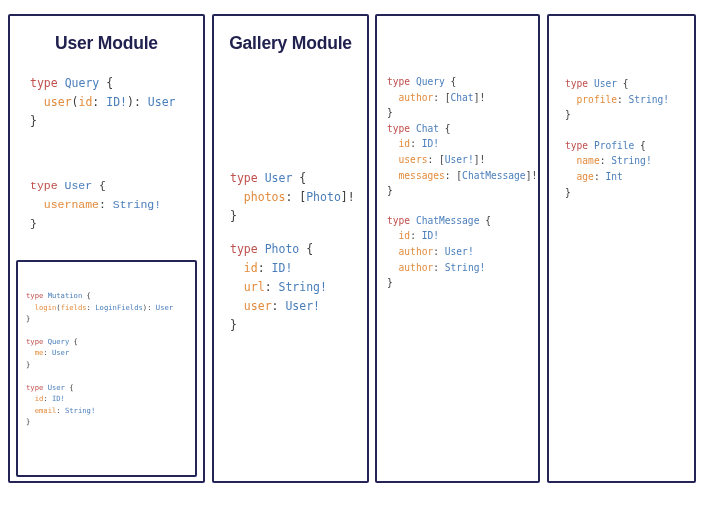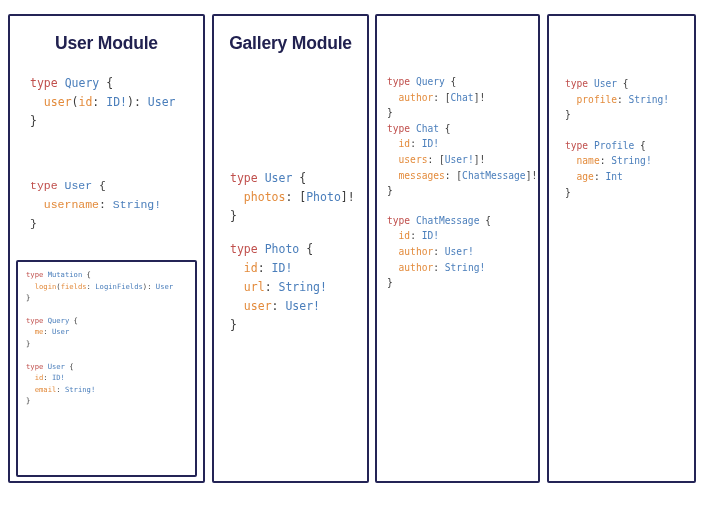--- a/index.html
+++ b/index.html
@@ -81,21 +81,21 @@
     border: 2px solid #242456;
     border-radius: 2px;
   }
   #auth-module .module-title {
     font-size: 12.5px;
     margin-top: 11px;
   }
   #auth-module .code {
     font-size: 7.2px;
     line-height: 11.6px;
-    margin-top: 7px;
+    margin-top: 28px;
     margin-left: 8px;
   }
   #auth-module .code-gap { margin-top: 11px; }
 
   
   #gallery-module {
     left: 212px;
     top: 14px;
     width: 157px;
     height: 469px;

